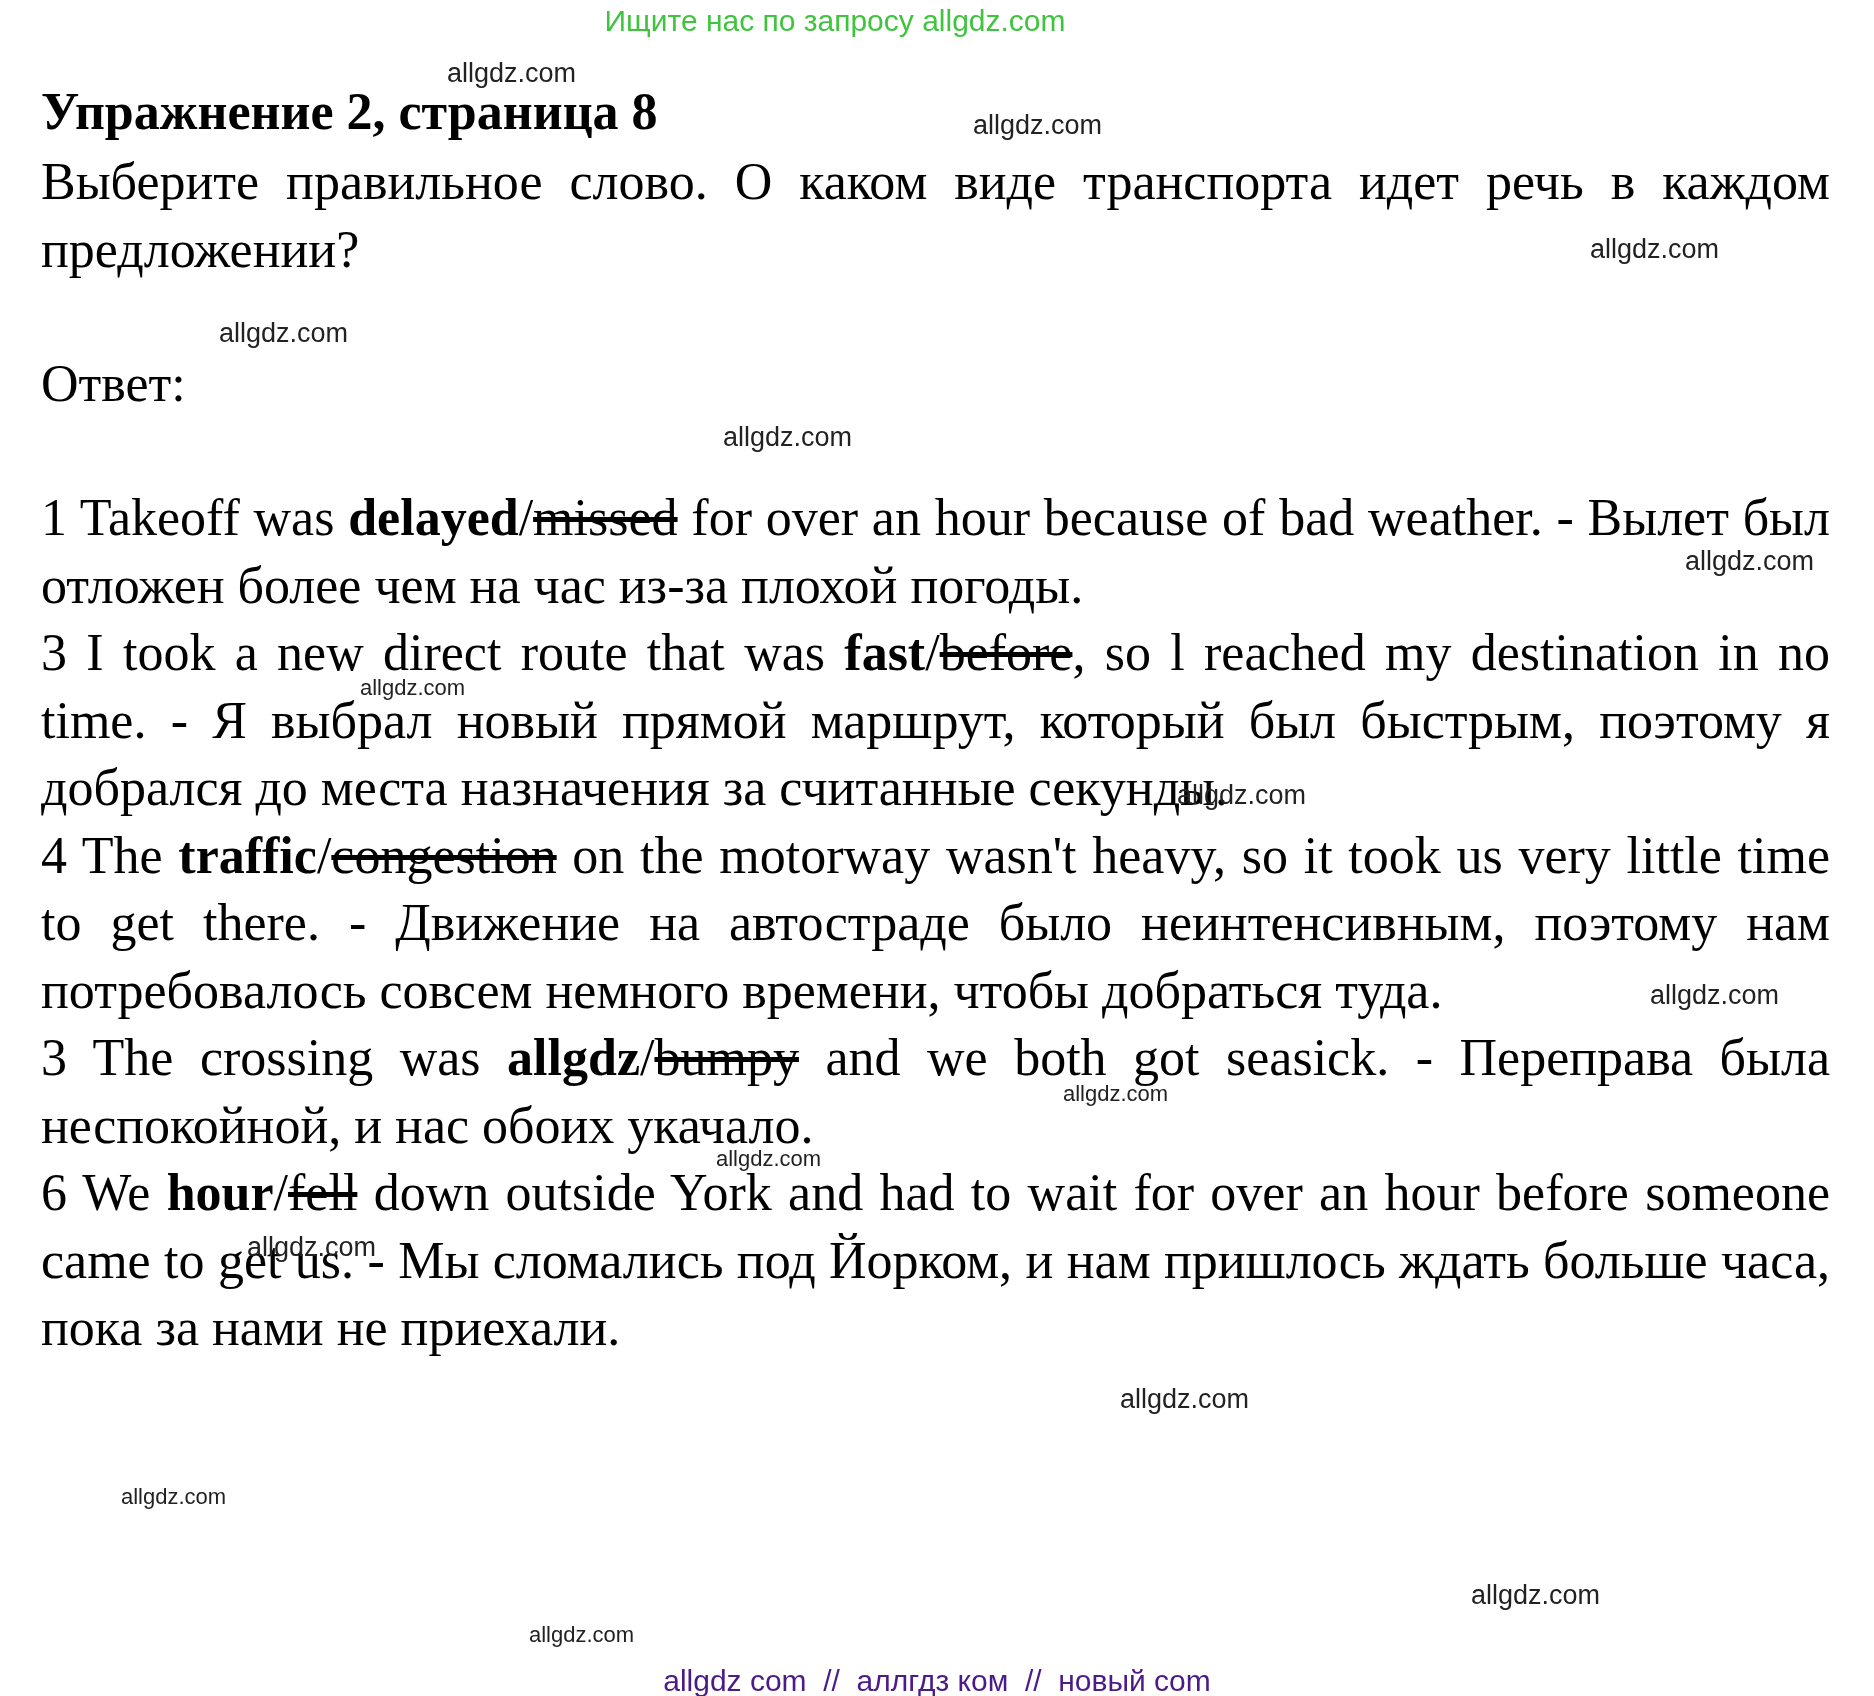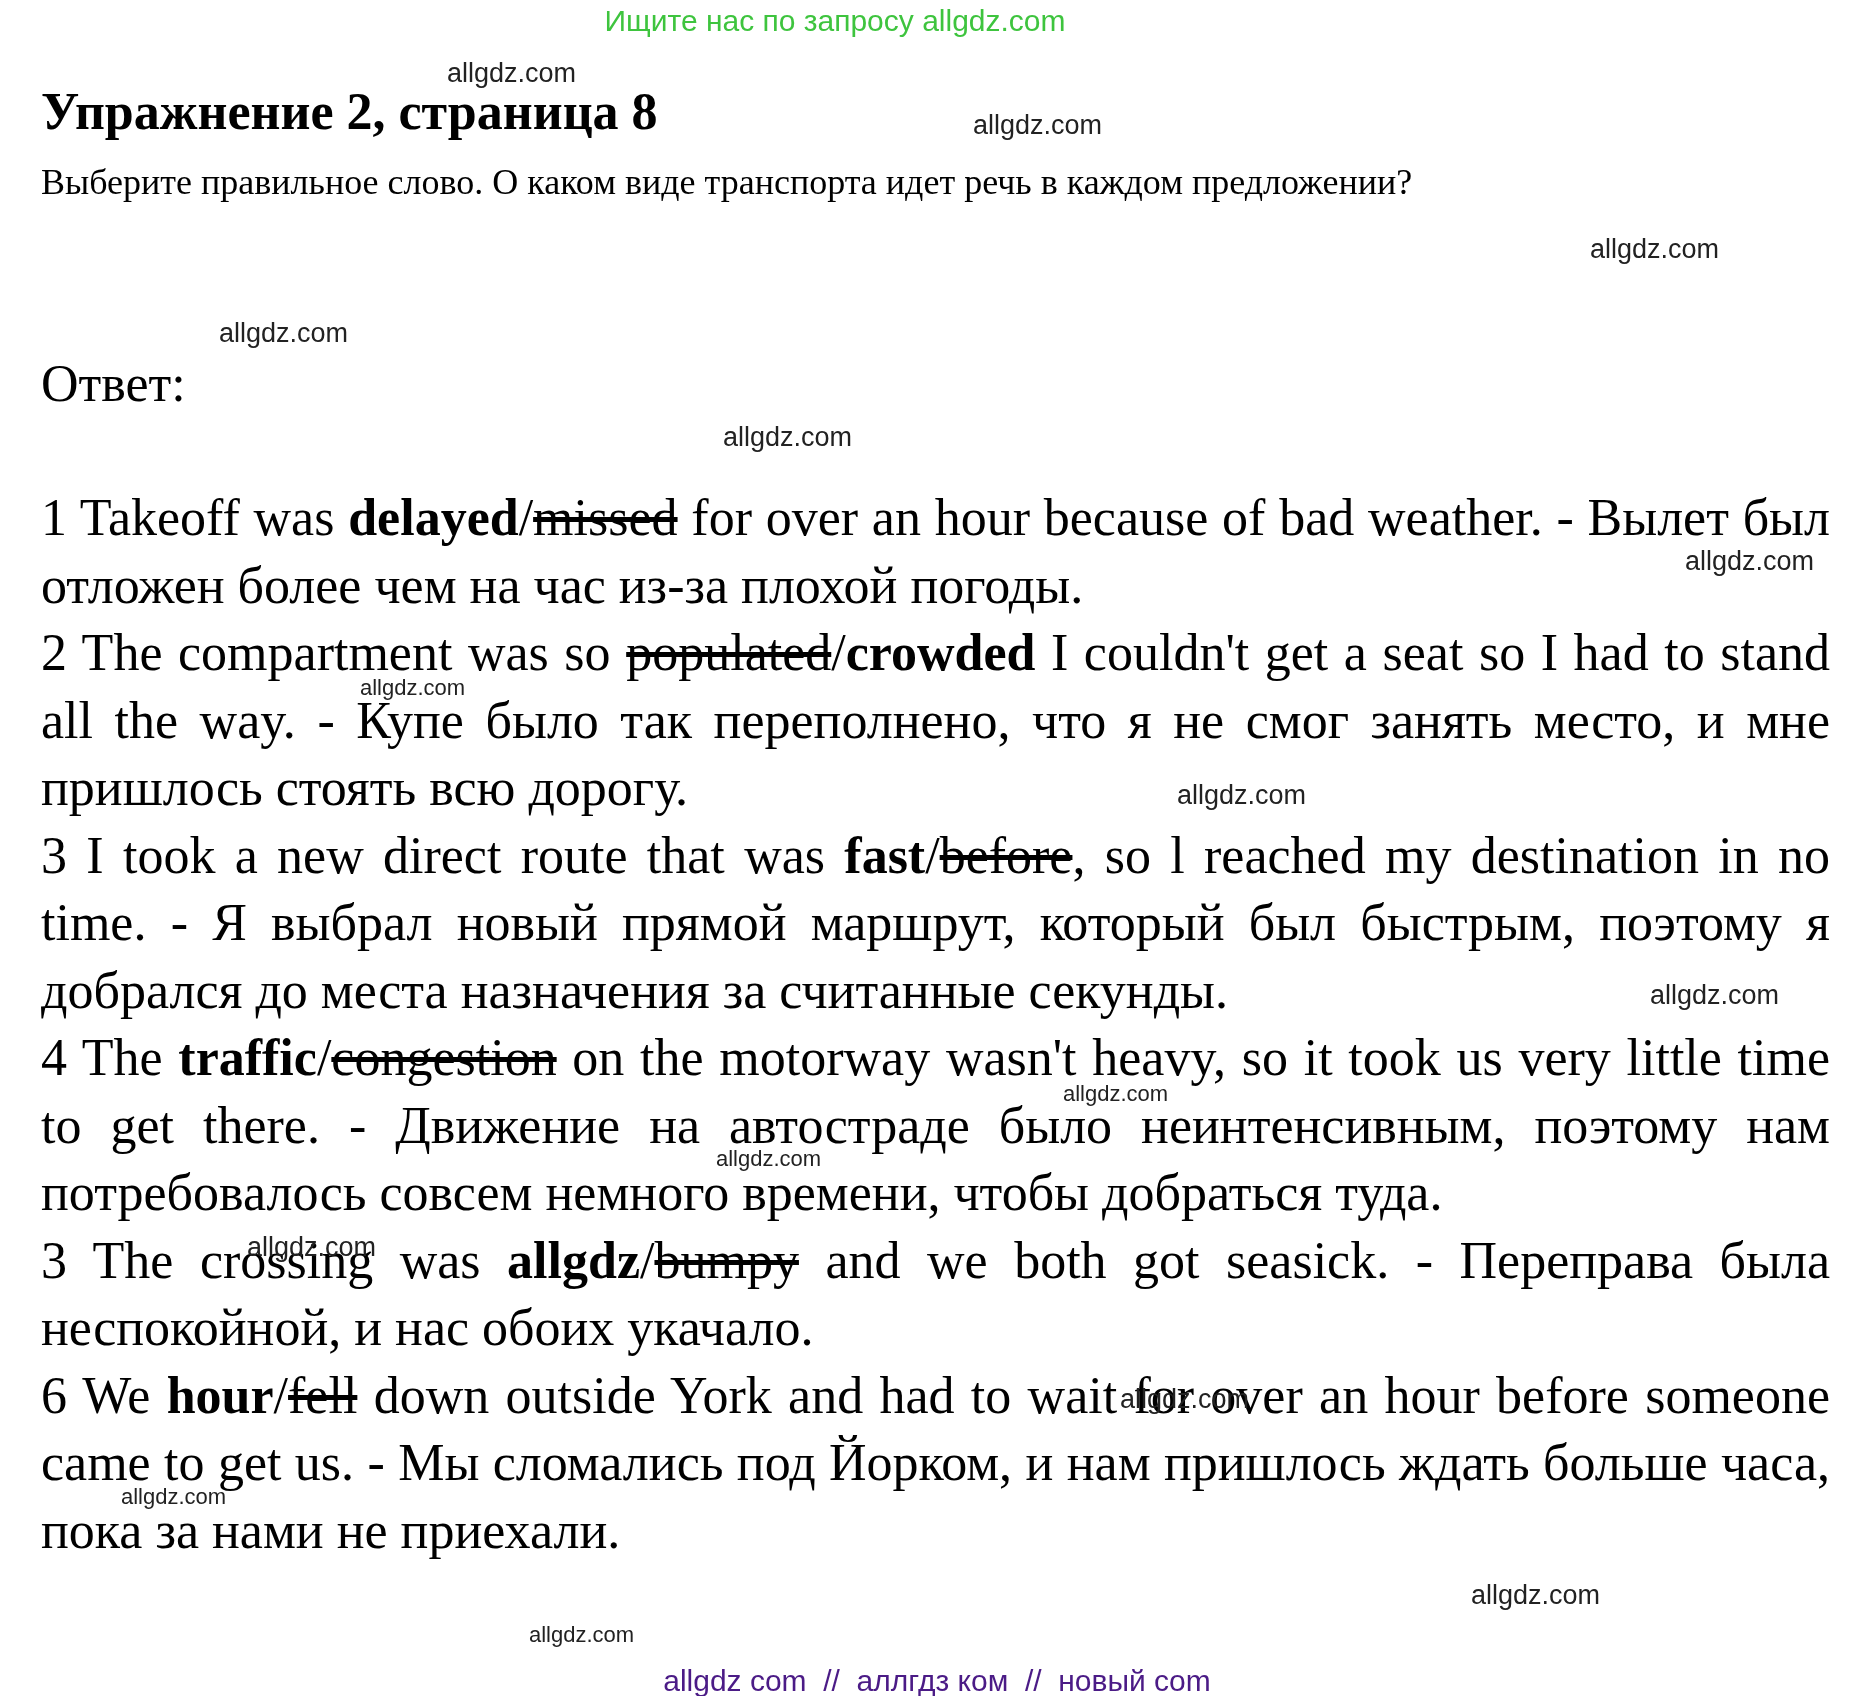--- a/index.html
+++ b/index.html
@@ -2,21 +2,21 @@
 <html><head>
   <meta charset="utf-8">
   <style>
     html, body { margin: 0; padding: 0; background: #ffffff; }
     body { width: 1874px; height: 1696px; position: relative; overflow: hidden; }
     .banner-top { position: absolute; left: 0; width: 1670px; top: 4px; text-align: center;
       font-family: "Liberation Sans", sans-serif; font-size: 30px; color: #3ec43e; }
     .title { position: absolute; left: 41px; top: 82px; font-family: "Liberation Serif", serif;
       font-weight: bold; font-size: 52px; color: #000; line-height: 60px; white-space: nowrap; text-align: center; }
     .prompt { position: absolute; left: 41px; top: 148px; width: 1789px; font-family: "Liberation Serif", serif;
-      font-size: 36px; line-height: 68px; color: #000; text-align: justify; }
+      font-size: 52px; line-height: 68px; color: #000; text-align: justify; }
     .answer-label { position: absolute; left: 41px; top: 354px; font-family: "Liberation Serif", serif;
       font-size: 52px; color: #000; }
     .items { position: absolute; left: 41px; top: 484px; width: 1789px; font-family: Liberation Serif, serif;
       font-size: 52px; line-height: 67.5px; color: #000; }
     .item { text-align: justify; margin: 0; }
     .item b { font-weight: bold; }
     .item s { text-decoration: line-through; }
     .wm { position: absolute; font-family: "Liberation Sans", sans-serif; font-size: 27px; color: #222; white-space: nowrap; }
     .wm.sm { font-size: 22px; }
     .banner-bottom { position: absolute; left: 0; width: 1874px; top: 1664px; text-align: center;
@@ -26,21 +26,20 @@
 <body>
 
 <div class="banner-top">Ищите нас по запросу allgdz.com</div>
 
 <div class="title">Упражнение 2, страница 8</div>
 <div class="prompt">Выберите правильное слово. О каком виде транспорта идет речь в каждом предложении?</div>
 <div class="answer-label">Ответ:</div>
 
 <div class="items">
   <p class="item"><span>1 Takeoff was </span><b>delayed</b><span>/</span><s>missed</s><span> for over an hour because of bad weather. - Вылет был отложен более чем на час из-за плохой погоды.</span></p>
-  <p class="item"><span>2 The compartment was so </span><s>populated</s><span>/</span><b>crowded</b><span> I couldn't get a seat so I had to stand all the way. - Купе было так переполнено, что я не смог занять место, и мне пришлось стоять всю дорогу.</span></p>
   <p class="item"><span>3 I took a new direct route that was </span><b>fast</b><span>/</span><s>before</s><span>, so l reached my destination in no time. - Я выбрал новый прямой маршрут, который был быстрым, поэтому я добрался до места назначения за считанные секунды.</span></p>
   <p class="item"><span>4 The </span><b>traffic</b><span>/</span><s>congestion</s><span> on the motorway wasn't heavy, so it took us very little time to get there. - Движение на автостраде было неинтенсивным, поэтому нам потребовалось совсем немного времени, чтобы добраться туда.</span></p>
   <p class="item"><span>3 The crossing was </span><b>allgdz</b><span>/</span><s>bumpy</s><span> and we both got seasick. - Переправа была неспокойной, и нас обоих укачало.</span></p>
   <p class="item"><span>6 We </span><b>hour</b><span>/</span><s>fell</s><span> down outside York and had to wait for over an hour before someone came to get us. - Мы сломались под Йорком, и нам пришлось ждать больше часа, пока за нами не приехали.</span></p>
 </div>
 
 <div class="wm" style="left:447px;top:58px">allgdz.com</div>
 <div class="wm" style="left:973px;top:110px">allgdz.com</div>
 <div class="wm" style="left:1590px;top:234px">allgdz.com</div>
 <div class="wm" style="left:219px;top:318px">allgdz.com</div>

